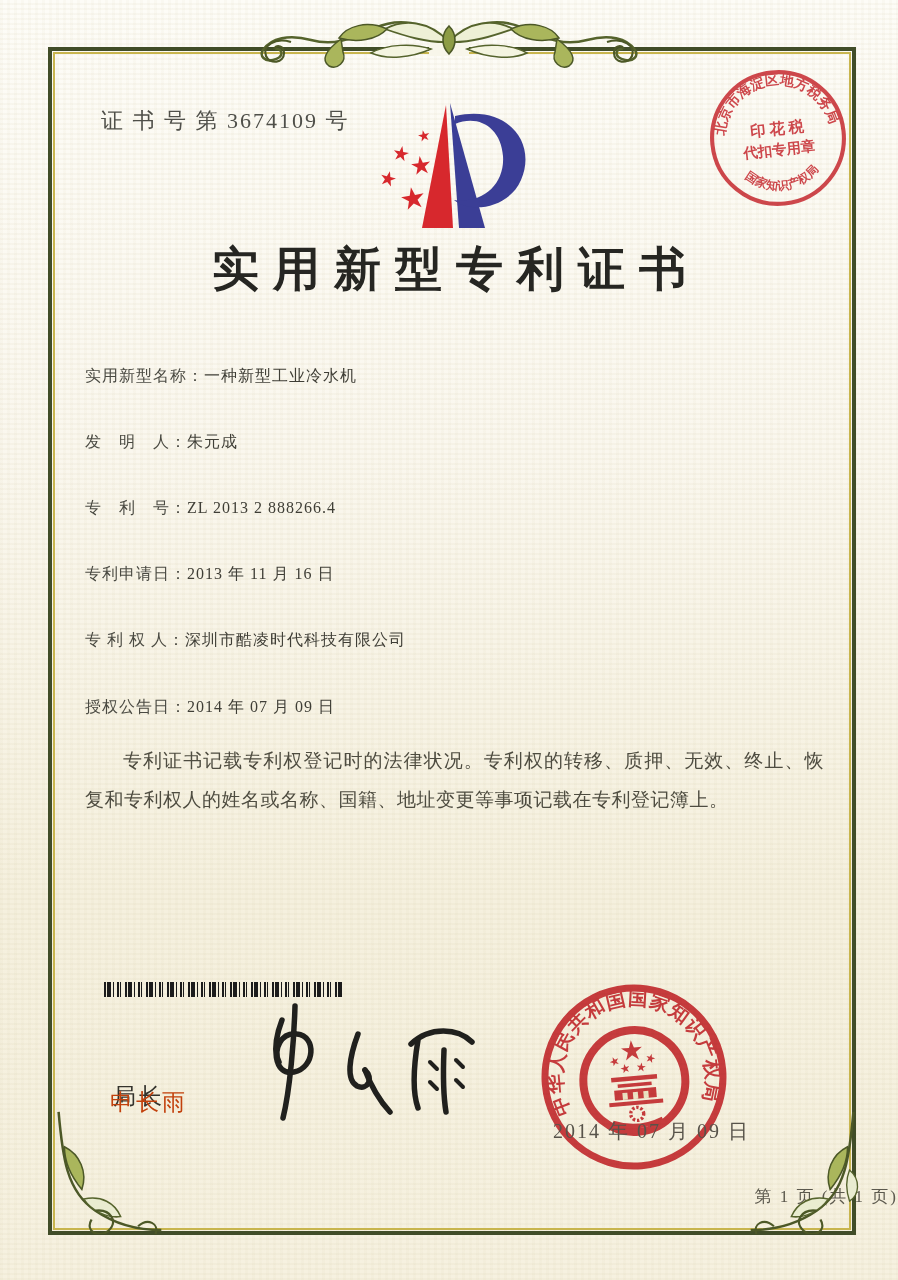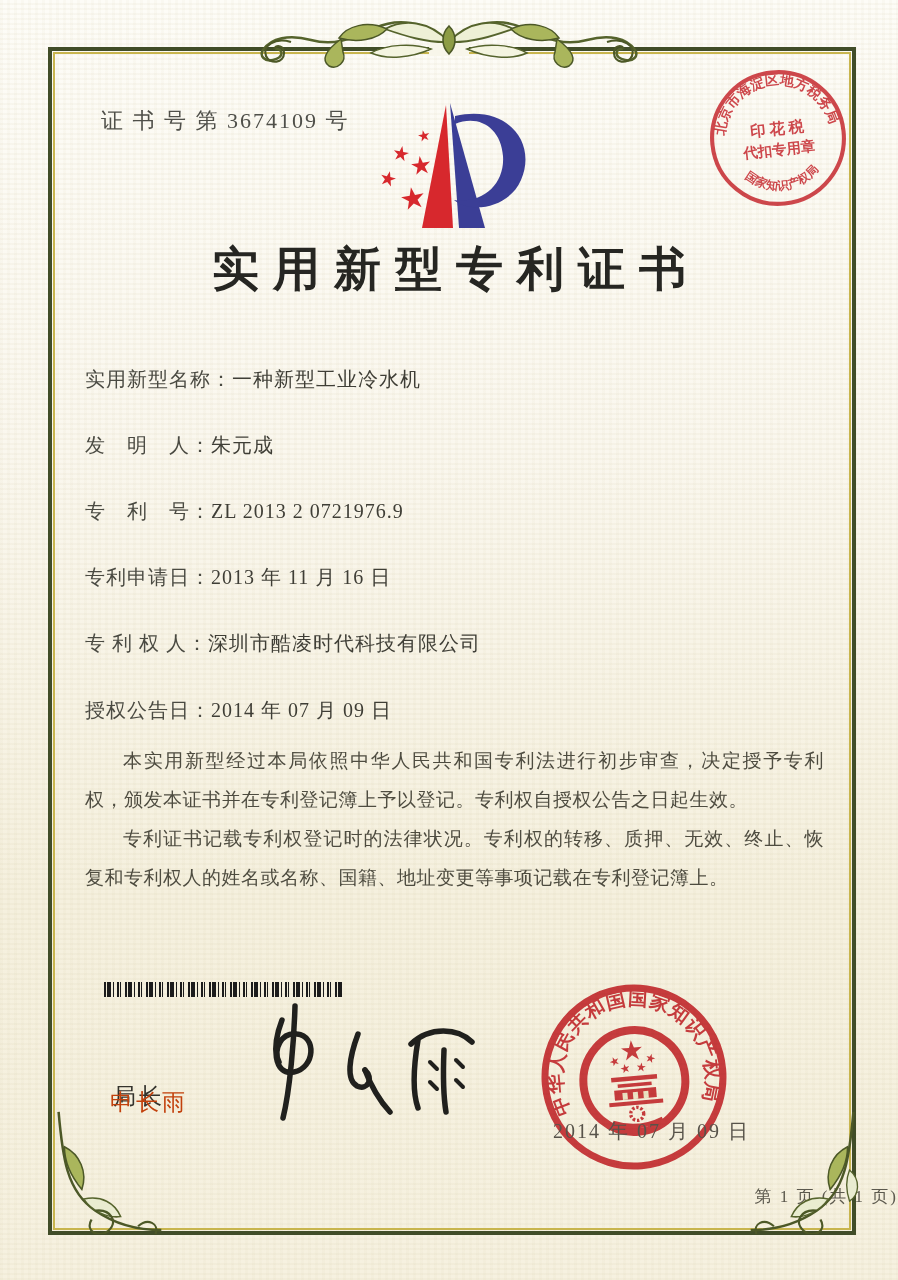--- a/index.html
+++ b/index.html
@@ -25,21 +25,21 @@
   }
   .cert-no{
     left:85px;top:106px;font-size:22px;color:#4f4f49;letter-spacing:2px;margin-left:16px;
   }
   .title{
     left:0;right:0;top:238px;text-align:center;
     font-size:47px;font-weight:bold;color:#262622;letter-spacing:14px;
     text-indent:14px;
   }
   .field{
-    position:absolute;left:85px;font-size:20px;color:#45443c;letter-spacing:1px;white-space:nowrap;
+    position:absolute;left:85px;font-size:16px;color:#45443c;letter-spacing:1px;white-space:nowrap;
   }
   .field .lbl{color:#4a4a42;}
   .field .val{color:#3f3e36;}
   .bodytext{
     left:85px;top:741px;width:739px;
     font-size:19px;line-height:39px;color:#4e4c40;text-align:justify;
   }
   .bodytext p{margin:0;text-indent:2em;letter-spacing:0.5px;}
   .barcode{
     left:104px;top:982px;width:240px;height:15px;
@@ -131,34 +131,33 @@
 
 <div class="abs title">实用新型专利证书</div>
 
 <div class="field" style="top:366px">
   <span class="lbl">实用新型名称：</span><span class="val">一种新型工业冷水机</span>
 </div>
 <div class="field" style="top:432px">
   <span class="lbl">发　明　人：</span><span class="val">朱元成</span>
 </div>
 <div class="field" style="top:498px">
-  <span class="lbl">专　利　号：</span><span class="val">ZL 2013 2 0721976.9</span>
+  <span class="lbl">专　利　号：</span><span class="val">ZL 2013 2 888266.4</span>
 </div>
 <div class="field" style="top:564px">
   <span class="lbl">专利申请日：</span><span class="val">2013 年 11 月 16 日</span>
 </div>
 <div class="field" style="top:630px">
   <span class="lbl">专 利 权 人：</span><span class="val">深圳市酷凌时代科技有限公司</span>
 </div>
 <div class="field" style="top:697px">
   <span class="lbl">授权公告日：</span><span class="val">2014 年 07 月 09 日</span>
 </div>
 
 <div class="abs bodytext">
-  <p>本实用新型经过本局依照中华人民共和国专利法进行初步审查，决定授予专利权，颁发本证书并在专利登记簿上予以登记。专利权自授权公告之日起生效。</p>
   <p>专利证书记载专利权登记时的法律状况。专利权的转移、质押、无效、终止、恢复和专利权人的姓名或名称、国籍、地址变更等事项记载在专利登记簿上。</p>
 </div>
 
 <div class="abs barcode"></div>
 
 <div class="abs director-title">局长</div>
 <div class="abs director-name">申长雨</div>
 
 <svg class="abs signature" viewBox="0 0 262 134">
   <g fill="none" stroke="#20201d" stroke-width="5.5" stroke-linecap="round">

